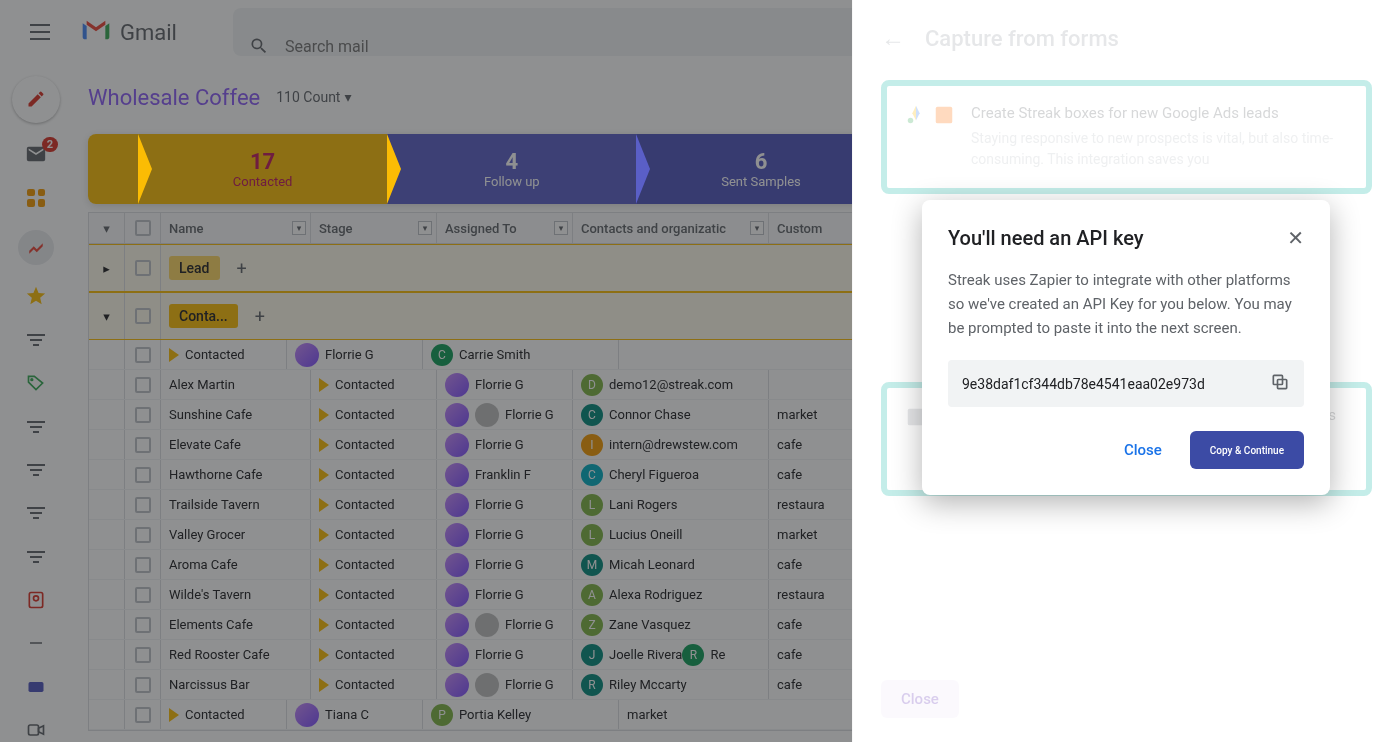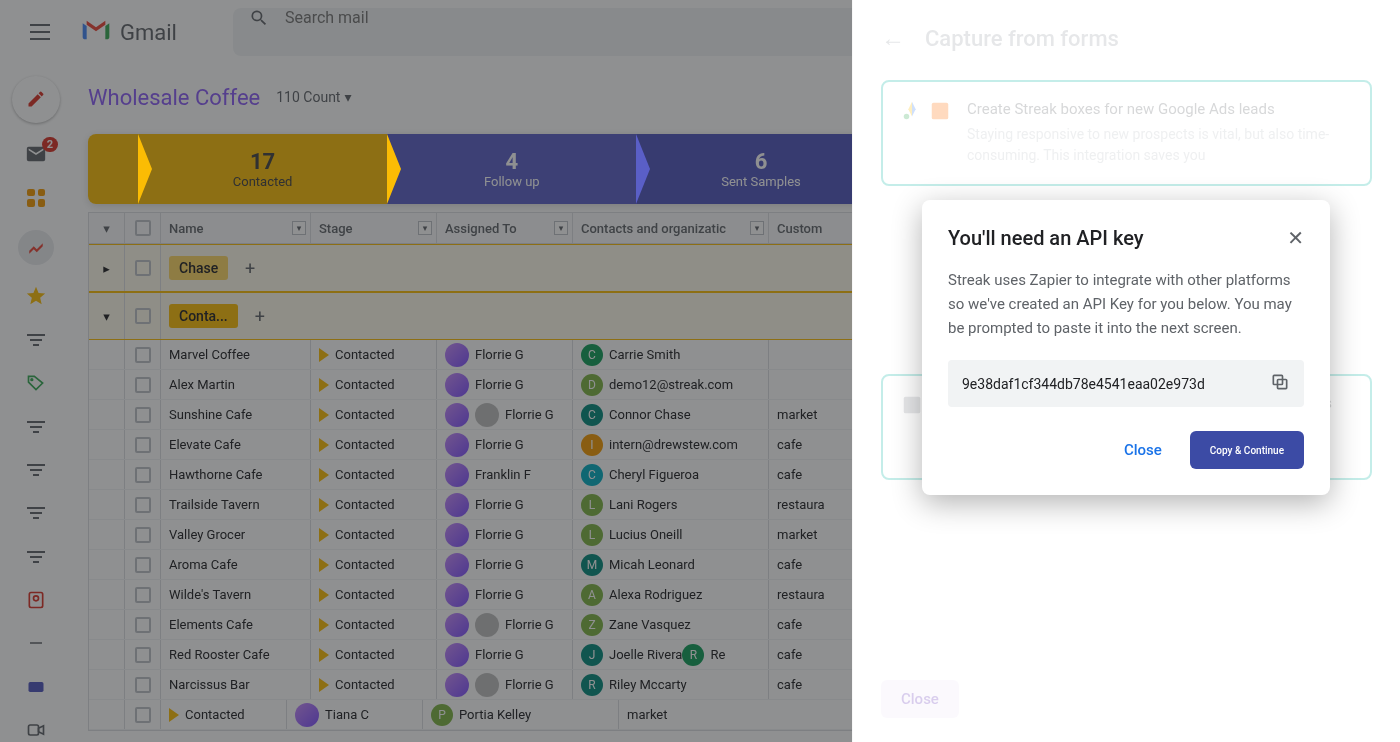--- a/index.html
+++ b/index.html
@@ -4,21 +4,21 @@
 <style>
 * { box-sizing: border-box; margin: 0; padding: 0; font-family: 'Google Sans', Roboto, Arial, sans-serif; }
 body { background: #fff; overflow: hidden; width: 1400px; height: 742px; position: relative; }
 
 
 .header { height: 64px; display: flex; align-items: center; padding: 0 16px; gap: 16px; }
 .menu-btn { width: 48px; height: 48px; border-radius: 50%; display: flex; align-items: center; justify-content: center; cursor: pointer; }
 .gmail-logo { display: flex; align-items: center; gap: 8px; }
 .gmail-icon svg { width: 32px; height: 32px; }
 .gmail-text { font-size: 22px; color: #5f6368; font-weight: 400; }
-.search-bar { flex: 1; max-width: 720px; height: 48px; background: #f1f3f4; border-radius: 8px; display: flex; align-items: flex-start; padding: 0 16px; gap: 16px; margin-left: 40px; }
+.search-bar { flex: 1; max-width: 720px; height: 48px; background: #f1f3f4; border-radius: 8px; display: flex; align-items: flex-end; padding: 0 16px; gap: 16px; margin-left: 40px; }
 .search-bar input { border: none; background: none; outline: none; font-size: 16px; flex: 1; color: #5f6368; }
 
 
 .left-rail { position: absolute; left: 0; top: 64px; width: 72px; bottom: 0; display: flex; flex-direction: column; align-items: center; padding-top: 12px; gap: 20px; }
 .compose-btn { width: 48px; height: 48px; border-radius: 50%; background: #fff; box-shadow: 0 1px 3px rgba(0,0,0,0.3); display: flex; align-items: center; justify-content: center; cursor: pointer; }
 .rail-icon { width: 24px; height: 24px; display: flex; align-items: center; justify-content: center; color: #5f6368; cursor: pointer; position: relative; }
 .rail-icon.active-dot { background: #e8eaed; border-radius: 50%; width: 36px; height: 36px; }
 .badge { position: absolute; top: -6px; right: -10px; background: #d93025; color: #fff; font-size: 11px; font-weight: 700; border-radius: 10px; padding: 1px 5px; }
 .rail-icon.star { color: #fbbc04; }
 
@@ -27,21 +27,21 @@
 .pipeline-header { display: flex; align-items: center; gap: 16px; margin-bottom: 12px; height: 50px; }
 .pipeline-title { font-size: 22px; color: #8b5cf6; }
 .count-pill { color: #5f6368; font-size: 14px; display: flex; align-items: center; gap: 4px; cursor: pointer; }
 
 
 .stages { display: flex; height: 70px; border-radius: 8px; overflow: hidden; box-shadow: 0 2px 8px rgba(0,0,0,0.15); margin-bottom: 8px; }
 .stage { position: relative; flex: 1; display: flex; flex-direction: column; align-items: center; justify-content: center; color: #fff; cursor: pointer; }
 .stage .num { font-size: 22px; font-weight: 700; }
 .stage .lbl { font-size: 13px; }
 .stage::after { content: ''; position: absolute; right: -14px; top: 0; width: 0; height: 0; border-top: 35px solid transparent; border-bottom: 35px solid transparent; z-index: 2; }
-.stage.s0 { background: #fbbc04; color: #404040; }
+.stage.s0 { background: #fbbc04; color: #be185d; }
 .stage.s0::after { border-left: 14px solid #fbbc04; }
 .stage.s1 { background: #5a5fc7; }
 .stage.s1::after { border-left: 14px solid #5a5fc7; }
 .stage.s2 { background: #4f54bd; }
 .stage.s2::after { border-left: 14px solid #4f54bd; }
 .stage.s3 { background: #4449b0; }
 .stage.s3::after { border-left: 14px solid #4449b0; }
 .stage.s4 { background: #3a3fa0; }
 .stage.pre { background: #fbbc04; width: 50px; flex: 0 0 50px; }
 .stage.pre::after { border-left: 14px solid #fbbc04; }
@@ -72,21 +72,21 @@
 .avatar.img { background: linear-gradient(135deg,#c58af9,#7c4dff); }
 .contact-chip { width: 22px; height: 22px; border-radius: 50%; color: #fff; display: inline-flex; align-items: center; justify-content: center; font-size: 12px; margin-right: 6px; flex-shrink: 0; }
 .chk { width: 16px; height: 16px; border: 2px solid #bdc1c6; border-radius: 2px; cursor: pointer; }
 .cell-txt { color: #202124; }
 
 
 .side-panel { position: absolute; top: 0; right: 0; width: 548px; height: 100%; background: #fff; border-left: 1px solid #e0e0e0; padding: 24px 28px; }
 .side-hdr { display: flex; align-items: center; gap: 20px; margin-bottom: 28px; }
 .side-title { font-size: 22px; font-weight: 500; color: #9aa0a6; }
 .back-arrow { font-size: 24px; color: #9aa0a6; cursor: pointer; }
-.side-card { border: 2px solid #14b8a6; border-radius: 8px; padding: 18px; margin-bottom: 18px; display: flex; gap: 16px; }
+.side-card { border: 6px solid #14b8a6; border-radius: 8px; padding: 18px; margin-bottom: 18px; display: flex; gap: 16px; }
 .side-card-icons { display: flex; gap: 6px; flex-shrink: 0; align-items: flex-start; }
 .side-card-title { font-size: 15px; color: #5f6368; margin-bottom: 6px; }
 .side-card-desc { font-size: 14px; color: #bdc1c6; line-height: 1.5; }
 .close-side-btn { background: #ede7f6; border: none; color: #673ab7; padding: 10px 20px; border-radius: 6px; font-size: 15px; font-weight: 500; cursor: pointer; position: absolute; bottom: 24px; left: 28px; }
 
 
 .modal-backdrop { position: absolute; inset: 0; background: rgba(32,33,36,0.5); }
 .modal { position: absolute; top: 200px; right: 70px; width: 408px; background: #fff; border-radius: 8px; box-shadow: 0 8px 30px rgba(0,0,0,0.3); padding: 26px; z-index: 100; }
 .modal-hdr { display: flex; justify-content: space-between; align-items: flex-start; margin-bottom: 18px; }
 .modal-title { font-size: 20px; font-weight: 500; color: #202124; }
@@ -293,41 +293,38 @@
           <span>Custom</span>
         </div>
     </div>
     <div class="tbody" id="tbody">
       <div class="row section">
         <div class="td col-exp">▸</div>
         <div class="td col-chk">
             <div class="chk"></div>
           </div>
         <div class="td" style="flex:1;border-right:none">
-          <span class="lead-chip">Chase</span>
+          <span class="lead-chip">Lead</span>
           <span class="add-circ">+</span>
         </div>
       </div>
       <div class="row section">
         <div class="td col-exp">▾</div>
         <div class="td col-chk">
             <div class="chk"></div>
           </div>
         <div class="td" style="flex:1;border-right:none">
           <span class="conta-chip">Conta...</span>
           <span class="add-circ">+</span>
         </div>
       </div>
     <div class="row">
     <div class="td col-exp"></div>
     <div class="td col-chk">
             <div class="chk"></div>
-          </div>
-    <div class="td col-name">
-            <span class="cell-txt">Marvel Coffee</span>
           </div>
     <div class="td col-stage">
             <span class="stage-cell">
               <span class="stage-arrow"></span>
               <span class="cell-txt">Contacted</span>
             </span>
           </div>
     <div class="td col-assigned">
             <span class="avatar img"></span>
             <span class="cell-txt">Florrie G</span>

